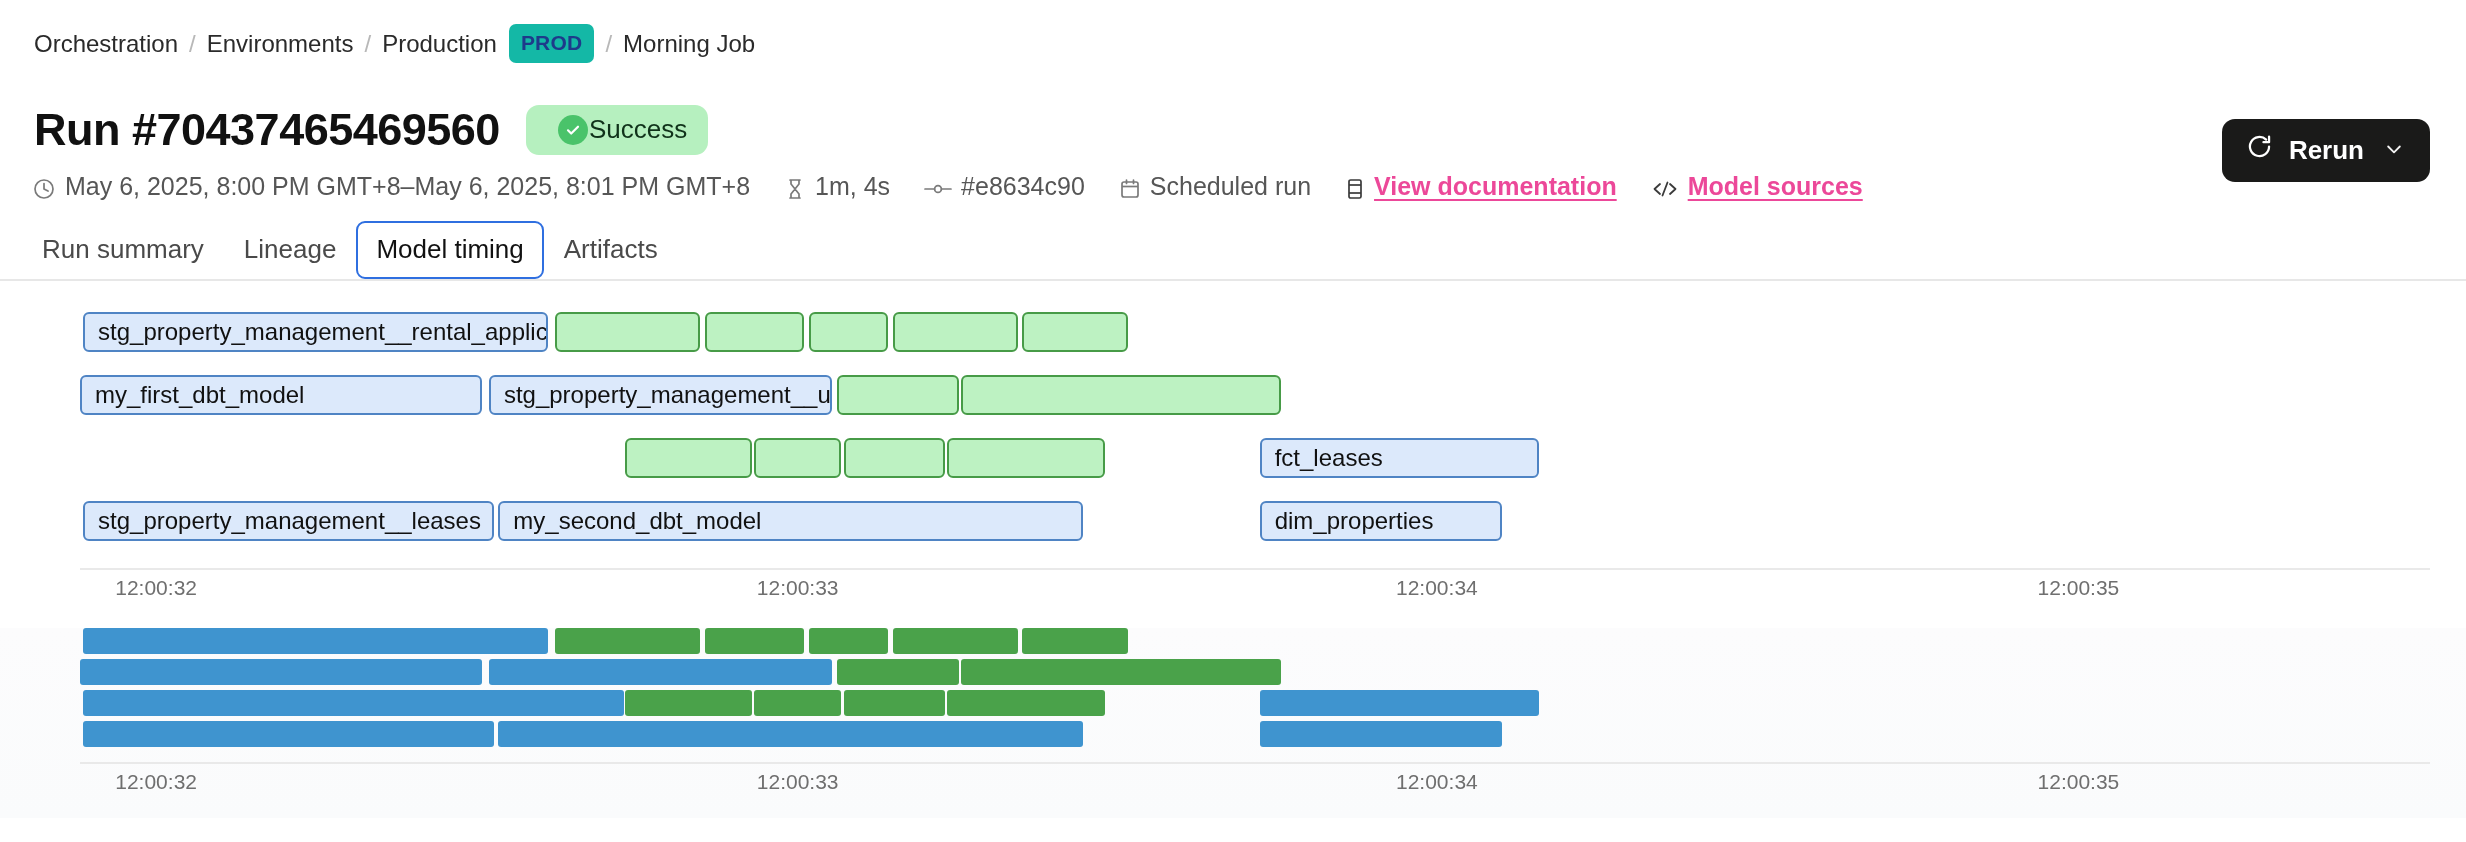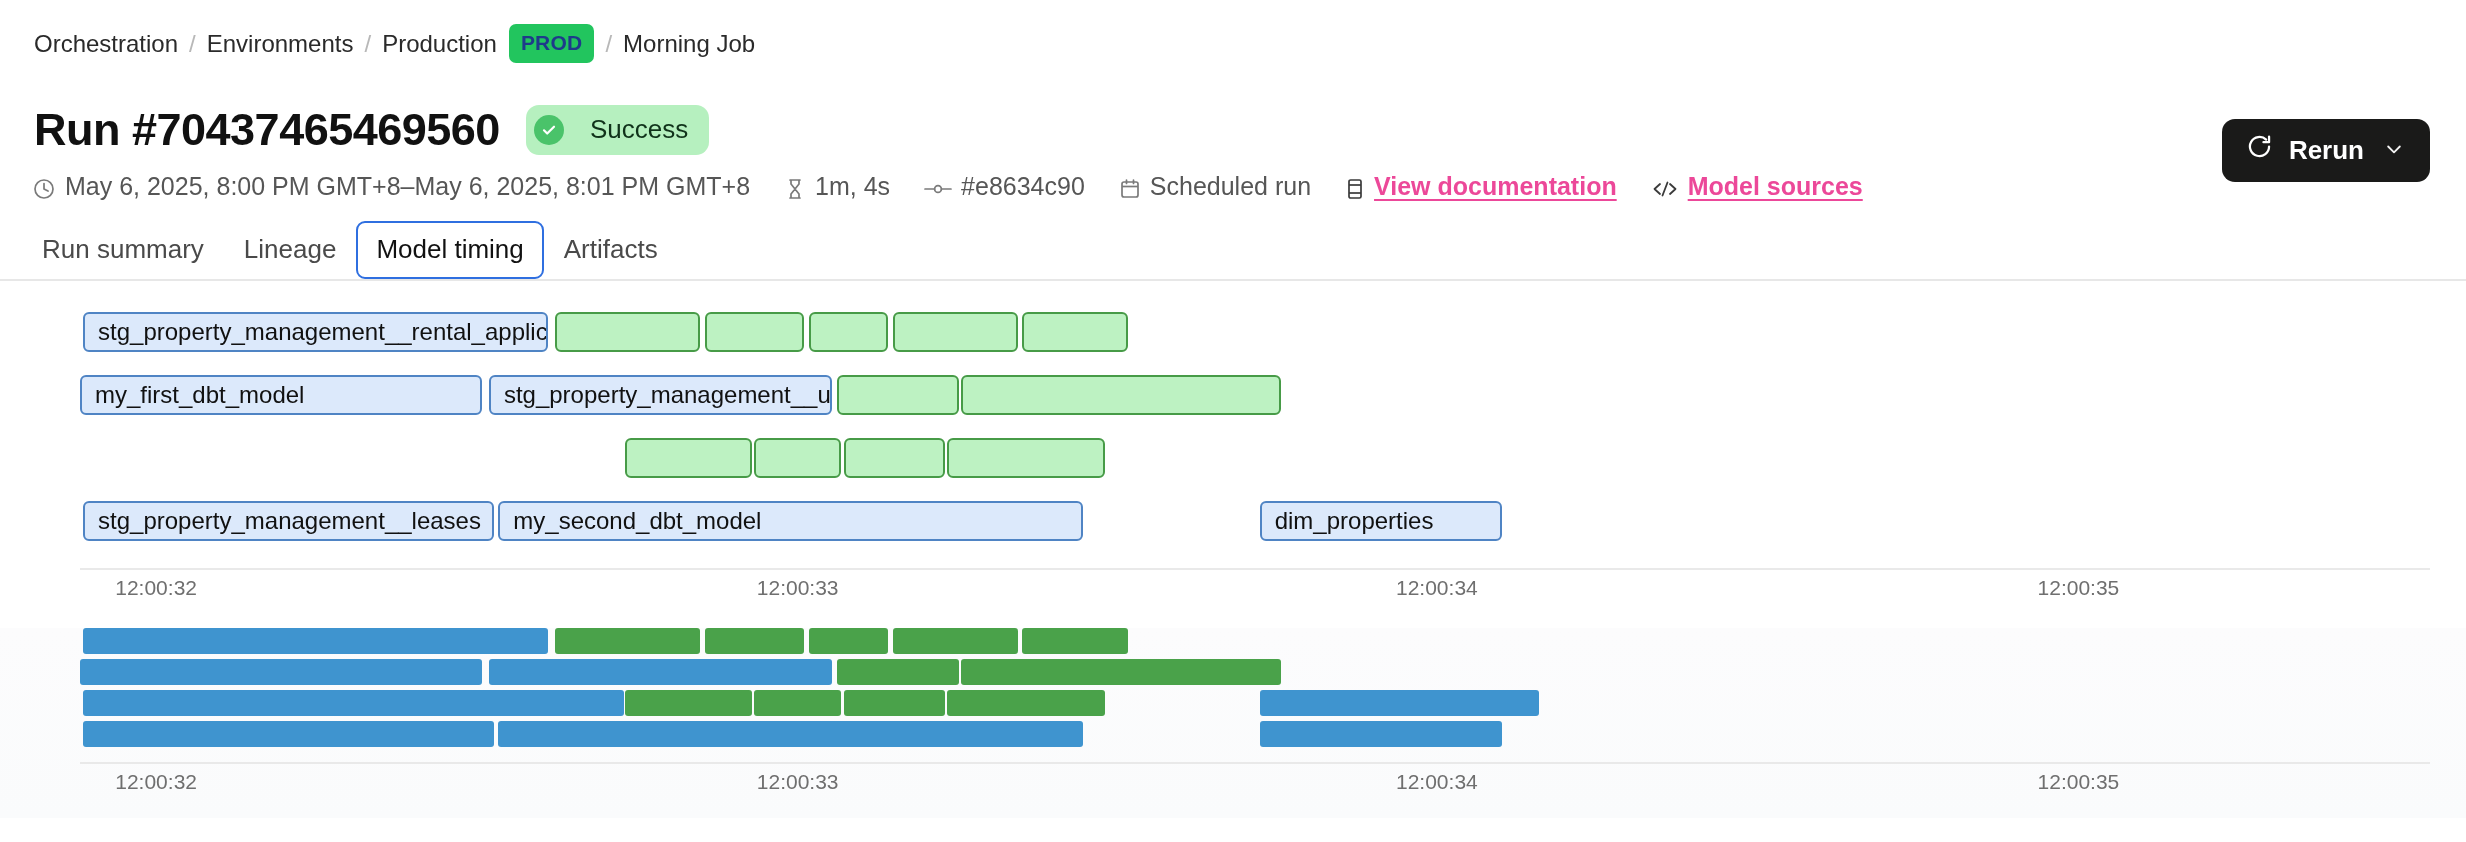--- a/index.html
+++ b/index.html
@@ -14,39 +14,39 @@
   
   .breadcrumb {
     position: absolute; left: 34px; top: 24px;
     display: flex; align-items: center; gap: 0px;
     font-size: 24px; line-height: 30px;
   }
   .bc-item { color: #2a2a2a; white-space: nowrap; }
   .bc-item.link { cursor: pointer; }
   .bc-sep { color: #b8b8b8; margin: 0 11px; }
   .bc-badge {
-    background: #22c55e; color: #1e3a8a;
+    background: #14b8a6; color: #1e3a8a;
     font-size: 21px; font-weight: bold;
     padding: 4px 12px 5px; border-radius: 7px;
     margin-left: 12px; letter-spacing: .2px;
   }
 
   
   .title-row {
     position: absolute; left: 34px; top: 74px;
     display: flex; align-items: center; gap: 26px;
   }
   .page-title {
     font-size: 45px; font-weight: bold; letter-spacing: -.5px;
     color: #111111; white-space: nowrap;
   }
   .status-badge {
-    display: flex; align-items: center; gap: 26px;
+    display: flex; align-items: center; gap: 1px;
     background: #b6f0bf; border-radius: 13px;
-    padding: 9px 21px 10px 8px;
+    padding: 9px 21px 10px 32px;
   }
   .status-badge .check-circle {
     width: 30px; height: 30px; border-radius: 50%;
     background: #4ac36a; display: flex; align-items: center;
     justify-content: center; flex: none;
   }
   .status-badge .check-circle svg { display:block; }
   .status-text { font-size: 26px; color: #10321a; font-weight: 400; }
 
   
@@ -276,20 +276,23 @@
           <span class="seg-label">stg_property_management__units</span>
         </div>
         <div class="seg green" style="left: 32.2%; width: 5.2%;"></div>
         <div class="seg green" style="left: 37.5%; width: 13.6%;"></div>
       </div>
       <div class="row">
         <div class="seg green" style="left: 23.2%; width: 5.4%;"></div>
         <div class="seg green" style="left: 28.7%; width: 3.7%;"></div>
         <div class="seg green" style="left: 32.5%; width: 4.3%;"></div>
         <div class="seg green" style="left: 36.9%; width: 6.7%;"></div>
+        <div class="seg blue" style="left: 50.2%; width: 11.9%;">
+          <span class="seg-label">fct_leases</span>
+        </div>
       </div>
       <div class="row">
         <div class="seg blue" style="left: 0.13%; width: 17.5%;">
           <span class="seg-label">stg_property_management__leases</span>
         </div>
         <div class="seg blue" style="left: 17.8%; width: 24.9%;">
           <span class="seg-label">my_second_dbt_model</span>
         </div>
         <div class="seg blue" style="left: 50.2%; width: 10.3%;">
           <span class="seg-label">dim_properties</span>

